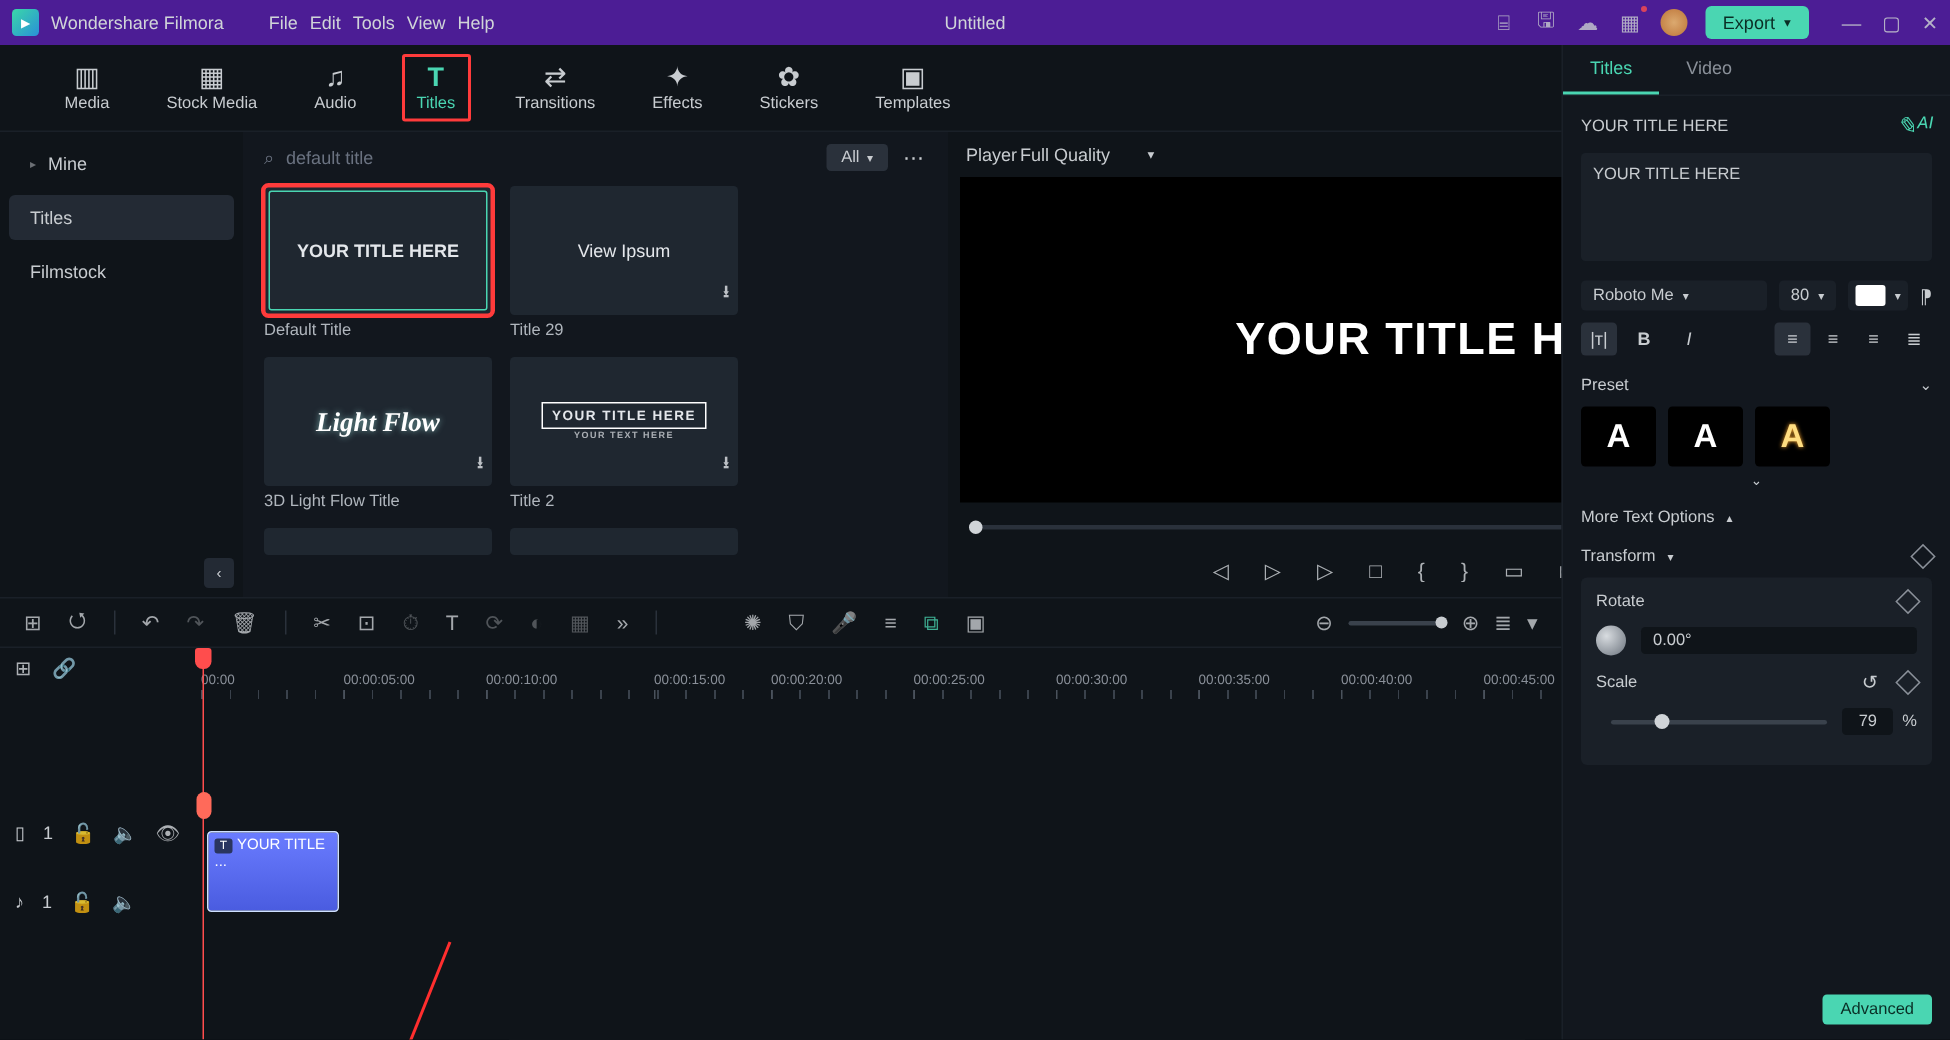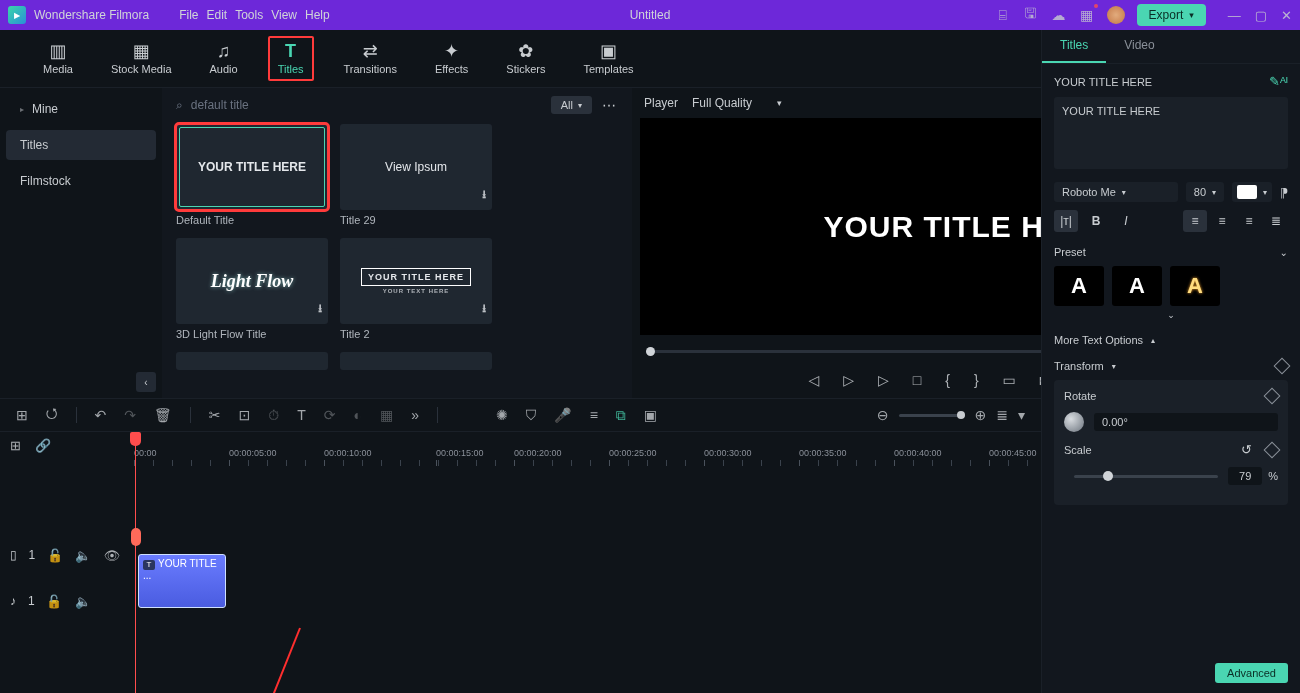--- a/index.html
+++ b/index.html
@@ -1,19 +1,19 @@
 <!DOCTYPE html>
 <html><head>
 <meta charset="utf-8">
 <style>
 * { margin:0; padding:0; box-sizing:border-box; font-family: -apple-system, "Segoe UI", Arial, sans-serif; }
 body { background:#0d1117; color:#c8ccd0; font-size:12px; overflow:hidden; width:1300px; height:693px; position:relative; }
 
 
-.titlebar { height:30px; background:#6d28d9; display:flex; align-items:center; padding:0 8px; }
+.titlebar { height:30px; background:#4c1d95; display:flex; align-items:center; padding:0 8px; }
 .logo { width:18px; height:18px; background:linear-gradient(135deg,#3ad8a8,#2a8fd8); border-radius:3px; margin-right:8px; display:flex; align-items:center; justify-content:center; }
 .logo::after{content:"▶";font-size:8px;color:#fff;}
 .app-name { font-size:12px; color:#d0d4d8; margin-right:30px; }
 .menubar { display:flex; gap:8px; }
 .menu-item { color:#d0d4d8; font-size:12px; cursor:pointer; }
 .doc-title { position:absolute; left:50%; transform:translateX(-50%); color:#d0d4d8; font-size:12px; }
 .tb-right { margin-left:auto; display:flex; align-items:center; gap:12px; }
 .tb-icon { width:16px; height:16px; opacity:.8; cursor:pointer; display:flex;align-items:center;justify-content:center;font-size:14px;}
 .export-btn { background:#4ad6b2; color:#0a2e25; padding:4px 12px; border-radius:4px; font-size:12px; display:flex; align-items:center; gap:6px; cursor:pointer;}
 .win-ctl { display:flex; gap:14px; margin-left:10px; }
@@ -52,21 +52,21 @@
 .thumb.sel { outline:3px solid #ff3b3b; outline-offset:-1px; }
 .thumb.sel::after{content:"";position:absolute;inset:3px;border:1px solid #4ad6b2;border-radius:2px;}
 .thumb .dl{position:absolute;right:6px;bottom:5px;font-size:11px;opacity:.8;}
 .thumb-lbl{font-size:11px;margin-top:4px;color:#b0b6bd;}
 .thumb .boxed{border:1px solid #fff;padding:3px 6px;font-size:9px;letter-spacing:1px;}
 .thumb .sub{font-size:6px;letter-spacing:1px;margin-top:2px;opacity:.7;}
 .lightflow{font-family:cursive;font-style:italic;font-size:18px;color:#fff;text-shadow:0 0 4px #7aa;}
 
 
 .player { flex:1; background:#0f1419; display:flex; flex-direction:column; padding:0 8px;}
-.player-top { display:flex; align-items:center; padding:8px 4px; gap:14px;}
+.player-top { display:flex; align-items:center; padding:8px 4px; gap:2px;}
 .quality-dd{display:flex;align-items:center;gap:25px;cursor:pointer;}
 .snap-icn{margin-left:auto;width:18px;height:14px;border:1px solid #aaa;border-radius:2px;position:relative;cursor:pointer;}
 .snap-icn::after{content:"";position:absolute;left:3px;bottom:3px;width:0;height:0;border-left:3px solid transparent;border-right:3px solid transparent;border-bottom:4px solid #aaa;}
 .preview { flex:1; background:#000; display:flex; align-items:center; justify-content:center; color:#fff; font-size:30px; font-weight:700; letter-spacing:1px;}
 .scrub{margin:10px 6px 6px;display:flex;align-items:center;gap:10px;}
 .scrub-bar{flex:1;height:3px;background:#2a313b;border-radius:2px;position:relative;}
 .scrub-bar::before{content:"";position:absolute;left:0;top:-3px;width:9px;height:9px;background:#d0d4d8;border-radius:50%;}
 .tc{font-size:11px;color:#b0b6bd;}
 .player-ctrls{display:flex;align-items:center;justify-content:center;gap:24px;padding:8px 10px 10px;}
 .pc-btn{font-size:14px;cursor:pointer;opacity:.85;}
@@ -75,21 +75,21 @@
 .inspector{position:absolute;right:0;top:30px;bottom:0;width:259px;background:#12171e;border-left:1px solid #1a2028;display:flex;flex-direction:column;}
 .insp-tabs{display:flex;height:34px;border-bottom:1px solid #1a2028;}
 .insp-tab{padding:8px 18px;font-size:12px;cursor:pointer;color:#8a9099;}
 .insp-tab.act{color:#4ad6b2;border-bottom:2px solid #4ad6b2;}
 .insp-sub{display:flex;align-items:center;padding:8px 12px;gap:14px;}
 .pill{background:#2a4a42;color:#4ad6b2;padding:3px 12px;border-radius:10px;font-size:11px;cursor:pointer;}
 .sub-txt{font-size:11px;color:#b0b6bd;cursor:pointer;}
 .sq-icn{margin-left:auto;width:16px;height:14px;border:1px solid #8a9099;border-radius:2px;cursor:pointer;}
 .insp-body{padding:10px 12px;overflow:hidden;flex:1;position:relative;}
 .hdr-row{display:flex;align-items:center;margin-bottom:8px;}
-.ai-icn{margin-left:auto;color:#4ad6b2;font-size:13px;cursor:pointer;}
+.ai-icn{margin-left:auto;color:#4ad6b2;font-size:16px;cursor:pointer;font-style:italic;}
 .txt-edit{width:100%;height:72px;background:#1a2028;border:none;resize:none;color:#c8ccd0;padding:8px;font-size:11px;border-radius:3px;}
 .font-row{display:flex;align-items:center;gap:8px;margin-top:10px;}
 .dd{background:#1a2028;padding:4px 8px;border-radius:3px;font-size:11px;display:flex;align-items:center;gap:6px;cursor:pointer;}
 .col-sw{width:20px;height:14px;background:#fff;border-radius:2px;}
 .picker{font-size:12px;cursor:pointer;}
 .style-row{display:flex;align-items:center;gap:6px;margin-top:8px;}
 .sbtn{width:24px;height:22px;border-radius:3px;display:flex;align-items:center;justify-content:center;font-size:12px;cursor:pointer;color:#c8ccd0;}
 .sbtn.bg{background:#2a313b;}
 .sbtn.sel{background:#2a313b;}
 .align-grp{margin-left:auto;display:flex;gap:3px;}

